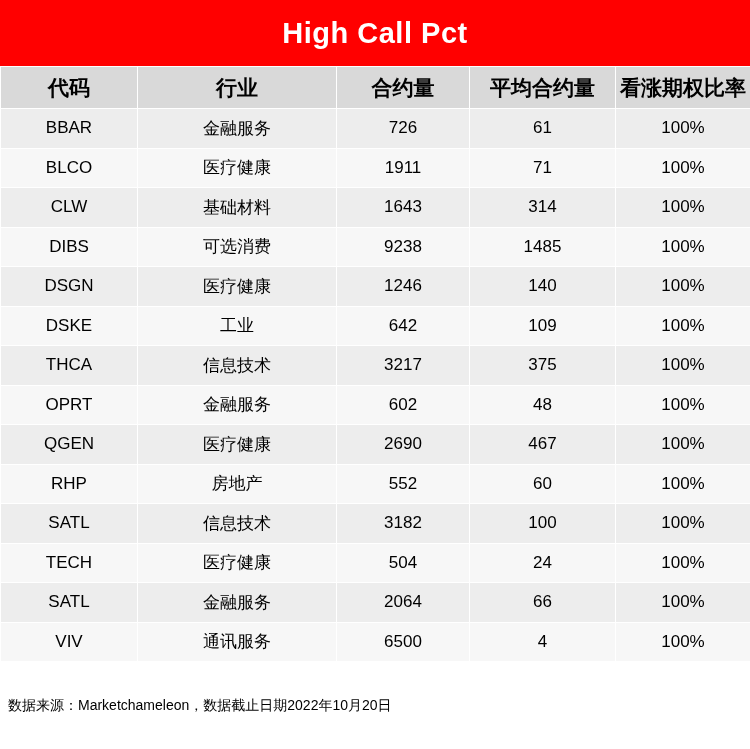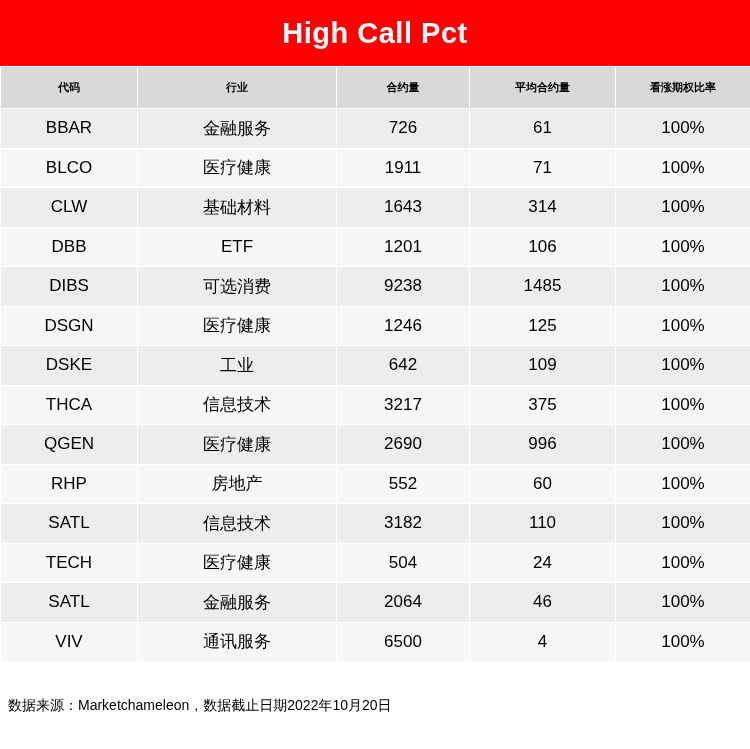--- a/index.html
+++ b/index.html
@@ -32,21 +32,21 @@
     letter-spacing: 0.5px;
   }
   table {
     border-collapse: collapse;
     width: 750px;
     table-layout: fixed;
   }
   thead th {
     background: #d9d9d9;
     color: #000000;
-    font-size: 11px;
+    font-size: 21px;
     font-weight: bold;
     height: 39px;
     border: 1px solid #ffffff;
     text-align: center;
     vertical-align: middle;
   }
   tbody td {
     font-size: 17px;
     height: 36.5px;
     border: 1px solid #ffffff;
@@ -117,87 +117,87 @@
         <td>100%</td>
       </tr>
       <tr>
         <td>CLW</td>
         <td>基础材料</td>
         <td>1643</td>
         <td>314</td>
         <td>100%</td>
       </tr>
       <tr>
-        <td>DBB</td>
-        <td>ETF</td>
-        <td>1201</td>
-        <td>106</td>
-        <td>100%</td>
-      </tr>
-      <tr>
         <td>DIBS</td>
         <td>可选消费</td>
         <td>9238</td>
         <td>1485</td>
         <td>100%</td>
       </tr>
       <tr>
         <td>DSGN</td>
         <td>医疗健康</td>
         <td>1246</td>
-        <td>125</td>
+        <td>140</td>
         <td>100%</td>
       </tr>
       <tr>
         <td>DSKE</td>
         <td>工业</td>
         <td>642</td>
         <td>109</td>
         <td>100%</td>
       </tr>
       <tr>
         <td>THCA</td>
         <td>信息技术</td>
         <td>3217</td>
         <td>375</td>
         <td>100%</td>
       </tr>
       <tr>
+        <td>OPRT</td>
+        <td>金融服务</td>
+        <td>602</td>
+        <td>48</td>
+        <td>100%</td>
+      </tr>
+      <tr>
         <td>QGEN</td>
         <td>医疗健康</td>
         <td>2690</td>
-        <td>996</td>
+        <td>467</td>
         <td>100%</td>
       </tr>
       <tr>
         <td>RHP</td>
         <td>房地产</td>
         <td>552</td>
         <td>60</td>
         <td>100%</td>
       </tr>
       <tr>
         <td>SATL</td>
         <td>信息技术</td>
         <td>3182</td>
-        <td>110</td>
+        <td>100</td>
         <td>100%</td>
       </tr>
       <tr>
         <td>TECH</td>
         <td>医疗健康</td>
         <td>504</td>
         <td>24</td>
         <td>100%</td>
       </tr>
       <tr>
         <td>SATL</td>
         <td>金融服务</td>
         <td>2064</td>
-        <td>46</td>
+        <td>66</td>
         <td>100%</td>
       </tr>
       <tr>
         <td>VIV</td>
         <td>通讯服务</td>
         <td>6500</td>
         <td>4</td>
         <td>100%</td>
       </tr>
     </tbody>

